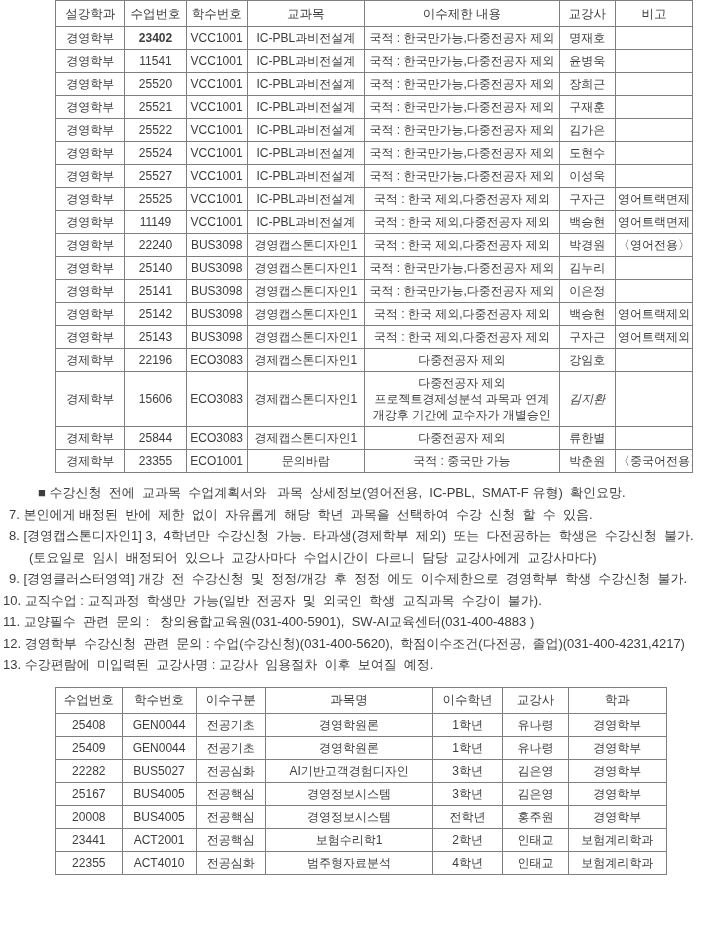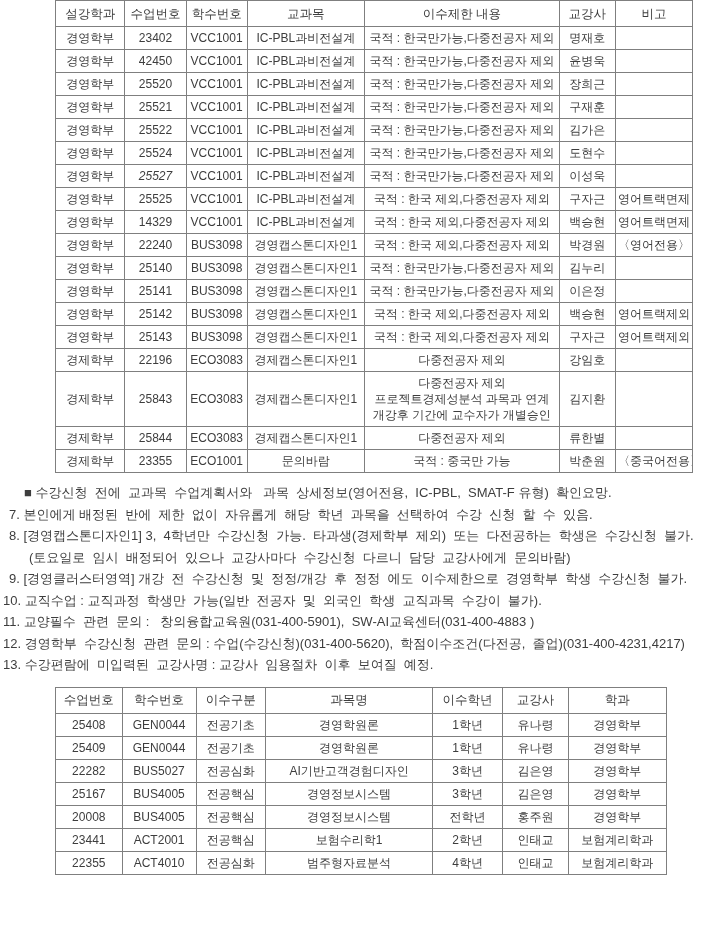--- a/index.html
+++ b/index.html
@@ -40,21 +40,21 @@
   }
   th { height: 19px; font-size: 12.5px; }
   td.multi { white-space: normal; }
   .notes {
     margin-top: 9px;
     margin-bottom: 11px;
     font-size: 13px;
     line-height: 21.5px;
   }
   .note-line { white-space: pre; }
-  .note-bullet { padding-left: 24px; }
+  .note-bullet { padding-left: 38px; }
   .note-num1  { padding-left: 9px; }
   .note-num2  { padding-left: 3px; }
   .note-sub   { padding-left: 29px; }
 </style>
 </head>
 <body style="color: rgb(61, 61, 61); background: rgb(255, 255, 255);">
 
 <div>
 
   <table id="table1">
@@ -74,30 +74,30 @@
           <th style="border-color: rgb(127, 127, 127);">학수번호</th>
           <th style="border-color: rgb(127, 127, 127);">교과목</th>
           <th style="border-color: rgb(127, 127, 127);">이수제한 내용</th>
           <th style="border-color: rgb(127, 127, 127);">교강사</th>
           <th style="border-color: rgb(127, 127, 127);">비고</th>
         </tr>
       </thead>
     <tbody>
         <tr>
           <td style="border-color: rgb(127, 127, 127);">경영학부</td>
-          <td style="border-color: rgb(127, 127, 127);">23402</td>
+          <td style="border-color: rgb(127, 127, 127); font-weight: bold;">23402</td>
           <td style="border-color: rgb(127, 127, 127);">VCC1001</td>
           <td style="border-color: rgb(127, 127, 127);">IC-PBL과비전설계</td>
           <td style="border-color: rgb(127, 127, 127);">국적 : 한국만가능,다중전공자 제외</td>
           <td style="border-color: rgb(127, 127, 127);">명재호</td>
           <td style="border-color: rgb(127, 127, 127);"></td>
         </tr>
         <tr>
           <td style="border-color: rgb(127, 127, 127);">경영학부</td>
-          <td style="border-color: rgb(127, 127, 127);">42450</td>
+          <td style="border-color: rgb(127, 127, 127);">11541</td>
           <td style="border-color: rgb(127, 127, 127);">VCC1001</td>
           <td style="border-color: rgb(127, 127, 127);">IC-PBL과비전설계</td>
           <td style="border-color: rgb(127, 127, 127);">국적 : 한국만가능,다중전공자 제외</td>
           <td style="border-color: rgb(127, 127, 127);">윤병욱</td>
           <td style="border-color: rgb(127, 127, 127);"></td>
         </tr>
         <tr>
           <td style="border-color: rgb(127, 127, 127);">경영학부</td>
           <td style="border-color: rgb(127, 127, 127);">25520</td>
           <td style="border-color: rgb(127, 127, 127);">VCC1001</td>
@@ -128,39 +128,39 @@
           <td style="border-color: rgb(127, 127, 127);">경영학부</td>
           <td style="border-color: rgb(127, 127, 127);">25524</td>
           <td style="border-color: rgb(127, 127, 127);">VCC1001</td>
           <td style="border-color: rgb(127, 127, 127);">IC-PBL과비전설계</td>
           <td style="border-color: rgb(127, 127, 127);">국적 : 한국만가능,다중전공자 제외</td>
           <td style="border-color: rgb(127, 127, 127);">도현수</td>
           <td style="border-color: rgb(127, 127, 127);"></td>
         </tr>
         <tr>
           <td style="border-color: rgb(127, 127, 127);">경영학부</td>
-          <td style="border-color: rgb(127, 127, 127); font-style: italic;">25527</td>
+          <td style="border-color: rgb(127, 127, 127);">25527</td>
           <td style="border-color: rgb(127, 127, 127);">VCC1001</td>
           <td style="border-color: rgb(127, 127, 127);">IC-PBL과비전설계</td>
           <td style="border-color: rgb(127, 127, 127);">국적 : 한국만가능,다중전공자 제외</td>
           <td style="border-color: rgb(127, 127, 127);">이성욱</td>
           <td style="border-color: rgb(127, 127, 127);"></td>
         </tr>
         <tr>
           <td style="border-color: rgb(127, 127, 127);">경영학부</td>
           <td style="border-color: rgb(127, 127, 127);">25525</td>
           <td style="border-color: rgb(127, 127, 127);">VCC1001</td>
           <td style="border-color: rgb(127, 127, 127);">IC-PBL과비전설계</td>
           <td style="border-color: rgb(127, 127, 127);">국적 : 한국 제외,다중전공자 제외</td>
           <td style="border-color: rgb(127, 127, 127);">구자근</td>
           <td style="border-color: rgb(127, 127, 127);">영어트랙면제</td>
         </tr>
         <tr>
           <td style="border-color: rgb(127, 127, 127);">경영학부</td>
-          <td style="border-color: rgb(127, 127, 127);">14329</td>
+          <td style="border-color: rgb(127, 127, 127);">11149</td>
           <td style="border-color: rgb(127, 127, 127);">VCC1001</td>
           <td style="border-color: rgb(127, 127, 127);">IC-PBL과비전설계</td>
           <td style="border-color: rgb(127, 127, 127);">국적 : 한국 제외,다중전공자 제외</td>
           <td style="border-color: rgb(127, 127, 127);">백승현</td>
           <td style="border-color: rgb(127, 127, 127);">영어트랙면제</td>
         </tr>
         <tr>
           <td style="border-color: rgb(127, 127, 127);">경영학부</td>
           <td style="border-color: rgb(127, 127, 127);">22240</td>
           <td style="border-color: rgb(127, 127, 127);">BUS3098</td>
@@ -209,25 +209,25 @@
           <td style="border-color: rgb(127, 127, 127);">경제학부</td>
           <td style="border-color: rgb(127, 127, 127);">22196</td>
           <td style="border-color: rgb(127, 127, 127);">ECO3083</td>
           <td style="border-color: rgb(127, 127, 127);">경제캡스톤디자인1</td>
           <td style="border-color: rgb(127, 127, 127);">다중전공자 제외</td>
           <td style="border-color: rgb(127, 127, 127);">강임호</td>
           <td style="border-color: rgb(127, 127, 127);"></td>
         </tr>
         <tr>
           <td style="border-color: rgb(127, 127, 127);">경제학부</td>
-          <td style="border-color: rgb(127, 127, 127);">25843</td>
+          <td style="border-color: rgb(127, 127, 127);">15606</td>
           <td style="border-color: rgb(127, 127, 127);">ECO3083</td>
           <td style="border-color: rgb(127, 127, 127);">경제캡스톤디자인1</td>
           <td class="multi" style="border-color: rgb(127, 127, 127);">다중전공자 제외<br>프로젝트경제성분석 과목과 연계<br>개강후 기간에 교수자가 개별승인</td>
-          <td style="border-color: rgb(127, 127, 127);">김지환</td>
+          <td style="border-color: rgb(127, 127, 127); font-style: italic;">김지환</td>
           <td style="border-color: rgb(127, 127, 127);"></td>
         </tr>
         <tr>
           <td style="border-color: rgb(127, 127, 127);">경제학부</td>
           <td style="border-color: rgb(127, 127, 127);">25844</td>
           <td style="border-color: rgb(127, 127, 127);">ECO3083</td>
           <td style="border-color: rgb(127, 127, 127);">경제캡스톤디자인1</td>
           <td style="border-color: rgb(127, 127, 127);">다중전공자 제외</td>
           <td style="border-color: rgb(127, 127, 127);">류한별</td>
           <td style="border-color: rgb(127, 127, 127);"></td>
@@ -241,21 +241,21 @@
           <td style="border-color: rgb(127, 127, 127);">박춘원</td>
           <td style="border-color: rgb(127, 127, 127);">〈중국어전용〉</td>
         </tr>
       </tbody>
   </table>
 
   <div class="notes" id="notes">
       <div class="note-line note-bullet">■ 수강신청  전에  교과목  수업계획서와   과목  상세정보(영어전용,  IC-PBL,  SMAT-F 유형)  확인요망.</div>
       <div class="note-line note-num1">7. 본인에게 배정된  반에  제한  없이  자유롭게  해당  학년  과목을  선택하여  수강  신청  할  수  있음.</div>
       <div class="note-line note-num1">8. [경영캡스톤디자인1] 3,  4학년만  수강신청  가능.  타과생(경제학부  제외)  또는  다전공하는  학생은  수강신청  불가.</div>
-      <div class="note-line note-sub">(토요일로  임시  배정되어  있으나  교강사마다  수강신청  다르니  담당  교강사에게  문의바람)</div>
+      <div class="note-line note-sub">(토요일로  임시  배정되어  있으나  교강사마다  수업시간이  다르니  담당  교강사에게  교강사마다)</div>
       <div class="note-line note-num1">9. [경영클러스터영역] 개강  전  수강신청  및  정정/개강  후  정정  에도  이수제한으로  경영학부  학생  수강신청  불가.</div>
       <div class="note-line note-num2">10. 교직수업 : 교직과정  학생만  가능(일반  전공자  및  외국인  학생  교직과목  수강이  불가).</div>
       <div class="note-line note-num2">11. 교양필수  관련  문의 :   창의융합교육원(031-400-5901),  SW-AI교육센터(031-400-4883 )</div>
       <div class="note-line note-num2">12. 경영학부  수강신청  관련  문의 : 수업(수강신청)(031-400-5620),  학점이수조건(다전공,  졸업)(031-400-4231,4217)</div>
       <div class="note-line note-num2">13. 수강편람에  미입력된  교강사명 : 교강사  임용절차  이후  보여질  예정.</div>
     </div>
 
   <table id="table2">
     <colgroup>
         <col style="width: 10.9%;">

